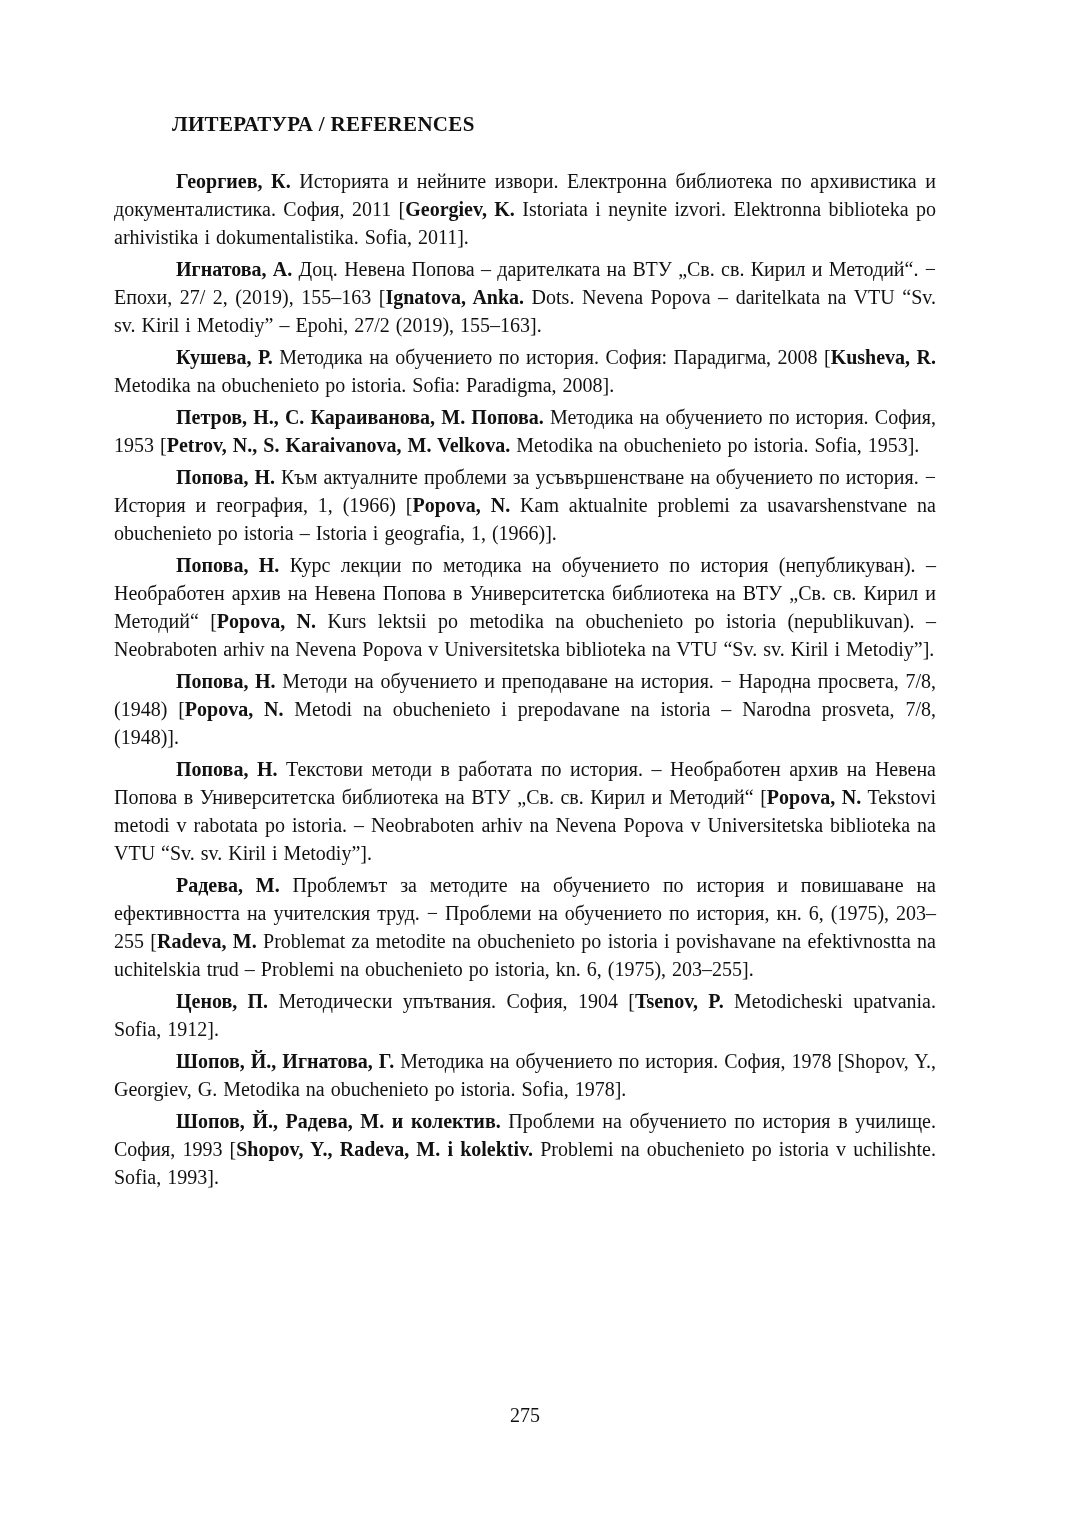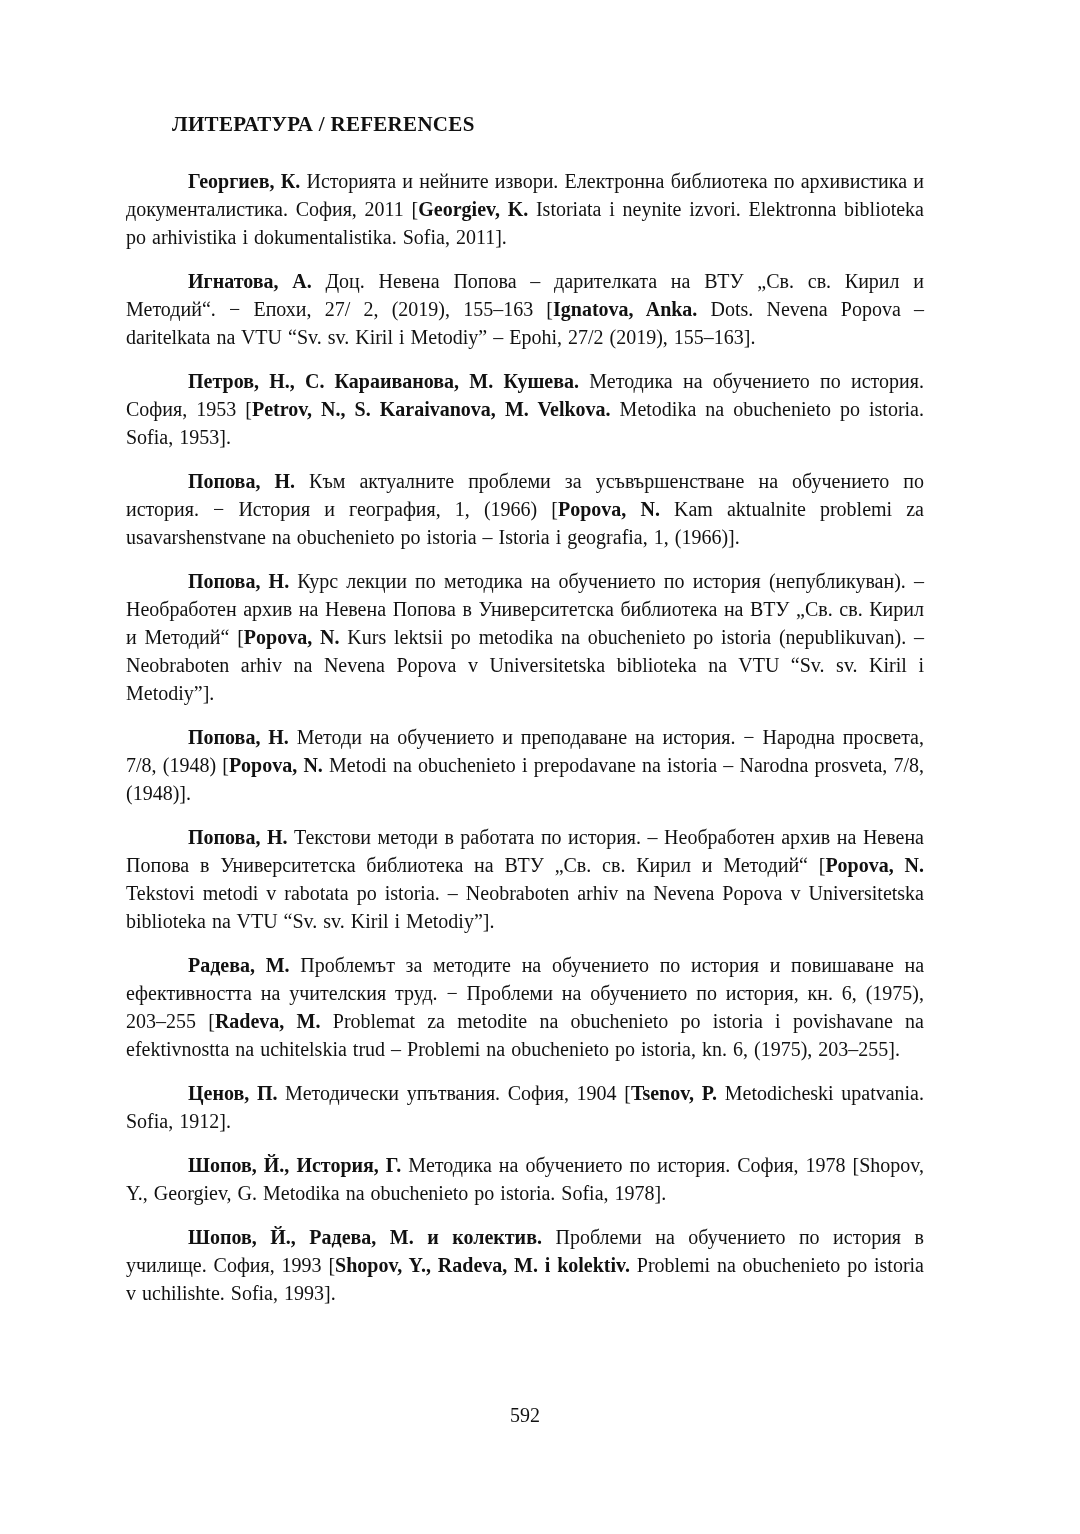--- a/index.html
+++ b/index.html
@@ -17,21 +17,21 @@
     font-family: "Liberation Serif", "DejaVu Serif", serif;
     color: #111111;
   }
   .title {
     font-size: 21px;
     font-weight: bold;
     margin: 0 0 30px 62px;
     letter-spacing: 0.3px;
   }
   .refs p {
-    margin: 16px;
+    margin: 4px;
     font-size: 20px;
     line-height: 28px;
     text-align: justify;
     text-indent: 62px;
     word-spacing: 1px;
   }
   .refs b {
     font-weight: bold;
   }
   .page-number {
@@ -45,25 +45,26 @@
 </style>
 </head>
 <body>
 
 <div class="page">
   <h1 class="title">ЛИТЕРАТУРА / REFERENCES</h1>
 
   <div class="refs">
       <p><b>Георгиев, К.</b><span> Историята и нейните извори. Електронна библиотека по архивистика и документалистика. София, 2011 [</span><b>Georgiev, K.</b><span> Istoriata i neynite izvori. Elektronna biblioteka po arhivistika i dokumentalistika. Sofia, 2011].</span></p>
       <p><b>Игнатова, А.</b><span> Доц. Невена Попова – дарителката на ВТУ „Св. св. Кирил и Методий“. − Епохи, 27/ 2, (2019), 155–163 [</span><b>Ignatova, Anka.</b><span> Dots. Nevena Popova – daritelkata na VTU “Sv. sv. Kiril i Metodiy” – Epohi, 27/2 (2019), 155–163].</span></p>
-      <p><b>Петров, Н., С. Караиванова, М. Кушева.</b><span> Методика на обучението по история. София, 1953 [</span><b>Petrov, N., S. Karaivanova, M. Velkova.</b><span> Metodika na obuchenieto po istoria. Sofia, 1953].</span></p>
+      <p><b>Кушева, Р.</b><span> Методика на обучението по история. София: Парадигма, 2008 [</span><b>Kusheva, R.</b><span> Metodika na obuchenieto po istoria. Sofia: Paradigma, 2008].</span></p>
+      <p><b>Петров, Н., С. Караиванова, М. Попова.</b><span> Методика на обучението по история. София, 1953 [</span><b>Petrov, N., S. Karaivanova, M. Velkova.</b><span> Metodika na obuchenieto po istoria. Sofia, 1953].</span></p>
       <p><b>Попова, Н.</b><span> Към актуалните проблеми за усъвършенстване на обучението по история. − История и география, 1, (1966) [</span><b>Popova, N.</b><span> Kam aktualnite problemi za usavarshenstvane na obuchenieto po istoria – Istoria i geografia, 1, (1966)].</span></p>
       <p><b>Попова, Н.</b><span> Курс лекции по методика на обучението по история (непубликуван). – Необработен архив на Невена Попова в Университетска библиотека на ВТУ „Св. св. Кирил и Методий“ [</span><b>Popova, N.</b><span> Kurs lektsii po metodika na obuchenieto po istoria (nepublikuvan). – Neobraboten arhiv na Nevena Popova v Universitetska biblioteka na VTU “Sv. sv. Kiril i Metodiy”].</span></p>
       <p><b>Попова, Н.</b><span> Методи на обучението и преподаване на история. − Народна просвета, 7/8, (1948) [</span><b>Popova, N.</b><span> Metodi na obuchenieto i prepodavane na istoria – Narodna prosveta, 7/8, (1948)].</span></p>
       <p><b>Попова, Н.</b><span> Текстови методи в работата по история. – Необработен архив на Невена Попова в Университетска библиотека на ВТУ „Св. св. Кирил и Методий“ [</span><b>Popova, N.</b><span> Tekstovi metodi v rabotata po istoria. – Neobraboten arhiv na Nevena Popova v Universitetska biblioteka na VTU “Sv. sv. Kiril i Metodiy”].</span></p>
       <p><b>Радева, М.</b><span> Проблемът за методите на обучението по история и повишаване на ефективността на учителския труд. − Проблеми на обучението по история, кн. 6, (1975), 203–255 [</span><b>Radeva, M.</b><span> Problemat za metodite na obuchenieto po istoria i povishavane na efektivnostta na uchitelskia trud – Problemi na obuchenieto po istoria, kn. 6, (1975), 203–255].</span></p>
       <p><b>Ценов, П.</b><span> Методически упътвания. София, 1904 [</span><b>Tsenov, P.</b><span> Metodicheski upatvania. Sofia, 1912].</span></p>
-      <p><b>Шопов, Й., История, Г.</b><span> Методика на обучението по история. София, 1978 [Shopov, Y., Georgiev, G. Metodika na obuchenieto po istoria. Sofia, 1978].</span></p>
+      <p><b>Шопов, Й., Игнатова, Г.</b><span> Методика на обучението по история. София, 1978 [Shopov, Y., Georgiev, G. Metodika na obuchenieto po istoria. Sofia, 1978].</span></p>
       <p><b>Шопов, Й., Радева, М. и колектив.</b><span> Проблеми на обучението по история в училище. София, 1993 [</span><b>Shopov, Y., Radeva, M. i kolektiv.</b><span> Problemi na obuchenieto po istoria v uchilishte. Sofia, 1993].</span></p>
     </div>
 
-  <div class="page-number">592</div>
+  <div class="page-number">275</div>
 </div>
 
 </body></html>

